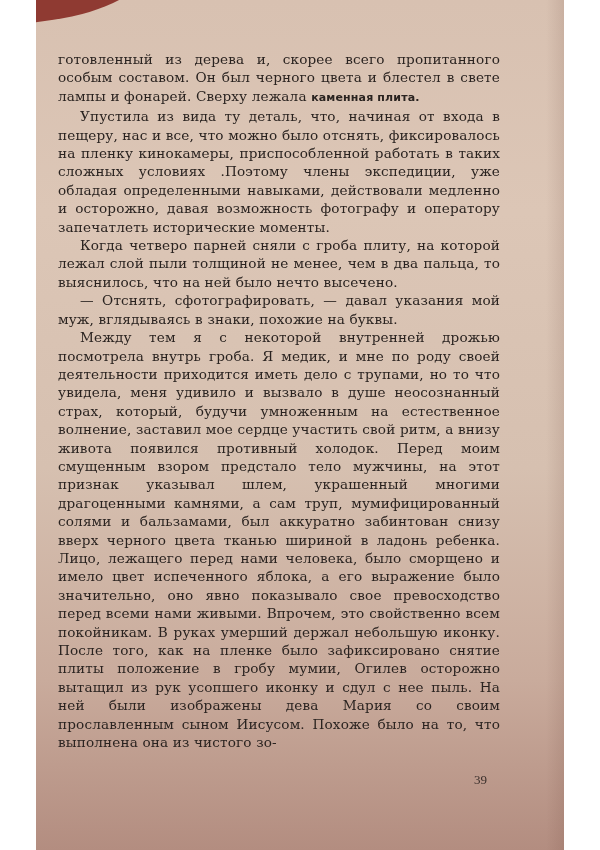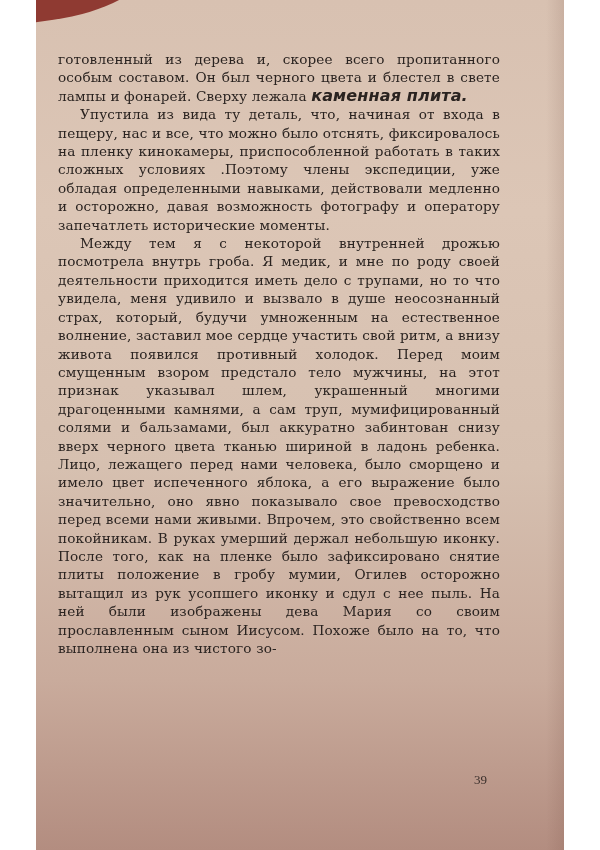--- a/index.html
+++ b/index.html
@@ -19,29 +19,31 @@
       content: ""; position: absolute; right: 0; top: 0; width: 18px; height: 100%;
       background: linear-gradient(90deg, rgba(0,0,0,0), rgba(90,50,40,0.12));
     }
     .text {
       position: absolute; left: 22px; top: 50px; width: 442px;
       font-family: "DejaVu Serif", serif; font-size: 13.6px; line-height: 18.4px;
       color: #2a2320; text-align: justify; letter-spacing: 0.15px;
     }
     .text p { margin: 0; text-indent: 22px; }
     .text p.cont { text-indent: 0; }
-    .bold { font-family: "DejaVu Sans", sans-serif; font-weight: bold; font-size: 16px; font-style: italic; }
+    .bold { font-family: "DejaVu Sans", sans-serif; font-weight: bold; font-size: 11px; }
     .page-number {
       position: absolute; left: 438px; top: 772px;
       font-family: Liberation Serif, serif; font-size: 13px; color: #3a2f2b;
     }
   </style>
 </head>
 <body>
 
 <div class="page">
   <div class="text">
     <p class="cont"><span>готовленный из дерева и, скорее всего пропитанного особым составом. Он был черного цвета и блестел в свете лампы и фонарей. Сверху лежала </span><span class="bold">каменная плита.</span></p>
     <p>Упустила из вида ту деталь, что, начиная от входа в пещеру, нас и все, что можно было отснять, фиксировалось на пленку кинокамеры, приспособленной работать в таких сложных условиях .Поэтому члены экспедиции, уже обладая определенными навыками, действовали медленно и осторожно, давая возможность фотографу и оператору запечатлеть исторические моменты.</p>
+    <p>Когда четверо парней сняли с гроба плиту, на которой лежал слой пыли толщиной не менее, чем в два пальца, то выяснилось, что на ней было нечто высечено.</p>
+    <p>— Отснять, сфотографировать, — давал указания мой муж, вглядываясь в знаки, похожие на буквы.</p>
     <p>Между тем я с некоторой внутренней дрожью посмотрела внутрь гроба. Я медик, и мне по роду своей деятельности приходится иметь дело с трупами, но то что увидела, меня удивило и вызвало в душе неосознанный страх, который, будучи умноженным на естественное волнение, заставил мое сердце участить свой ритм, а внизу живота появился противный холодок. Перед моим смущенным взором предстало тело мужчины, на этот признак указывал шлем, украшенный многими драгоценными камнями, а сам труп, мумифицированный солями и бальзамами, был аккуратно забинтован снизу вверх черного цвета тканью шириной в ладонь ребенка. Лицо, лежащего перед нами человека, было сморщено и имело цвет испеченного яблока, а его выражение было значительно, оно явно показывало свое превосходство перед всеми нами живыми. Впрочем, это свойственно всем покойникам. В руках умерший держал небольшую иконку. После того, как на пленке было зафиксировано снятие плиты положение в гробу мумии, Огилев осторожно вытащил из рук усопшего иконку и сдул с нее пыль. На ней были изображены дева Мария со своим прославленным сыном Иисусом. Похоже было на то, что выполнена она из чистого зо-</p>
   </div>
   <div class="page-number">39</div>
 </div>
 
 </body></html>

